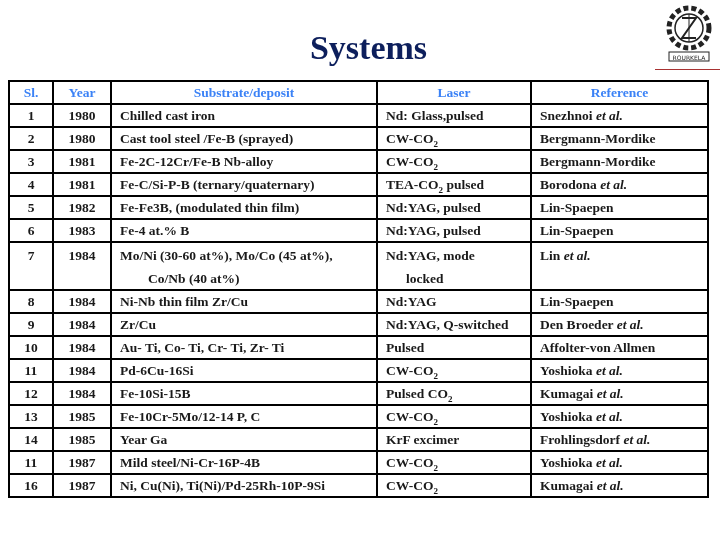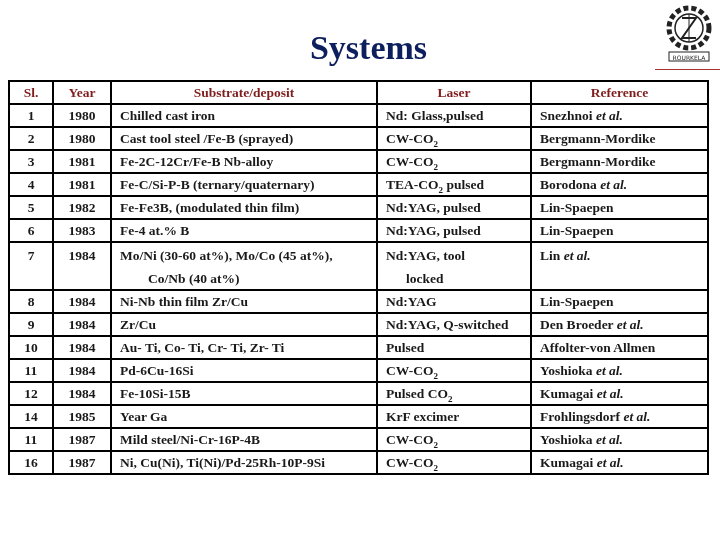--- a/index.html
+++ b/index.html
@@ -22,21 +22,21 @@
     table.data {
       position: absolute; left: 8px; top: 80px; border-collapse: collapse;
       table-layout: fixed; width: 699px;
     }
     table.data td, table.data th {
       border: 2px solid #000; padding: 0 0 0 8px; font-size: 13.5px;
       height: 21px; line-height: 15px; vertical-align: middle; text-align: left;
       font-weight: bold; color: #1a1a1a; overflow: hidden; white-space: nowrap;
     }
     table.data th {
-      color: #7f1d1d; text-align: center; padding: 0; font-weight: bold;
+      color: #3b82f6; text-align: center; padding: 0; font-weight: bold;
     }
     table.data td.c { text-align: center; padding: 0; }
     table.data tr.tall td { height: 41px; vertical-align: top; padding-top: 5px; white-space: normal; }
     .wrap2 { display: block; padding-left: 28px; margin-top: 8px; }
     sub { font-size: 9px; vertical-align: -4px; line-height: 0; }
     em { }
   </style>
 </head>
 <body>
 
@@ -111,21 +111,21 @@
         <td class="c">6</td>
         <td class="c">1983</td>
         <td><span>Fe-4 at.% B</span></td>
         <td><span>Nd:YAG, pulsed</span></td>
         <td><span>Lin-Spaepen</span></td>
       </tr>
       <tr class="tall">
         <td class="c">7</td>
         <td class="c">1984</td>
         <td><span>Mo/Ni (30-60 at%), Mo/Co (45 at%),</span><span class="wrap2">Co/Nb (40 at%)</span></td>
-        <td><span>Nd:YAG, tool</span><span class="wrap2" style="padding-left:20px">locked</span></td>
+        <td><span>Nd:YAG, mode</span><span class="wrap2" style="padding-left:20px">locked</span></td>
         <td><span>Lin</span> <em>et al.</em></td>
       </tr>
       <tr>
         <td class="c">8</td>
         <td class="c">1984</td>
         <td><span>Ni-Nb thin film Zr/Cu</span></td>
         <td><span>Nd:YAG</span></td>
         <td><span>Lin-Spaepen</span></td>
       </tr>
       <tr>
@@ -150,20 +150,27 @@
         <td><span>Yoshioka</span> <em>et al.</em></td>
       </tr>
       <tr>
         <td class="c">12</td>
         <td class="c">1984</td>
         <td><span>Fe-10Si-15B</span></td>
         <td><span>Pulsed CO</span><sub>2</sub></td>
         <td><span>Kumagai</span> <em>et al.</em></td>
       </tr>
       <tr>
+        <td class="c">13</td>
+        <td class="c">1985</td>
+        <td><span>Fe-10Cr-5Mo/12-14 P, C</span></td>
+        <td><span>CW-CO</span><sub>2</sub></td>
+        <td><span>Yoshioka</span> <em>et al.</em></td>
+      </tr>
+      <tr>
         <td class="c">14</td>
         <td class="c">1985</td>
         <td><span>Year Ga</span></td>
         <td><span>KrF excimer</span></td>
         <td><span>Frohlingsdorf</span> <em>et al.</em></td>
       </tr>
       <tr>
         <td class="c">11</td>
         <td class="c">1987</td>
         <td><span>Mild steel/Ni-Cr-16P-4B</span></td>

